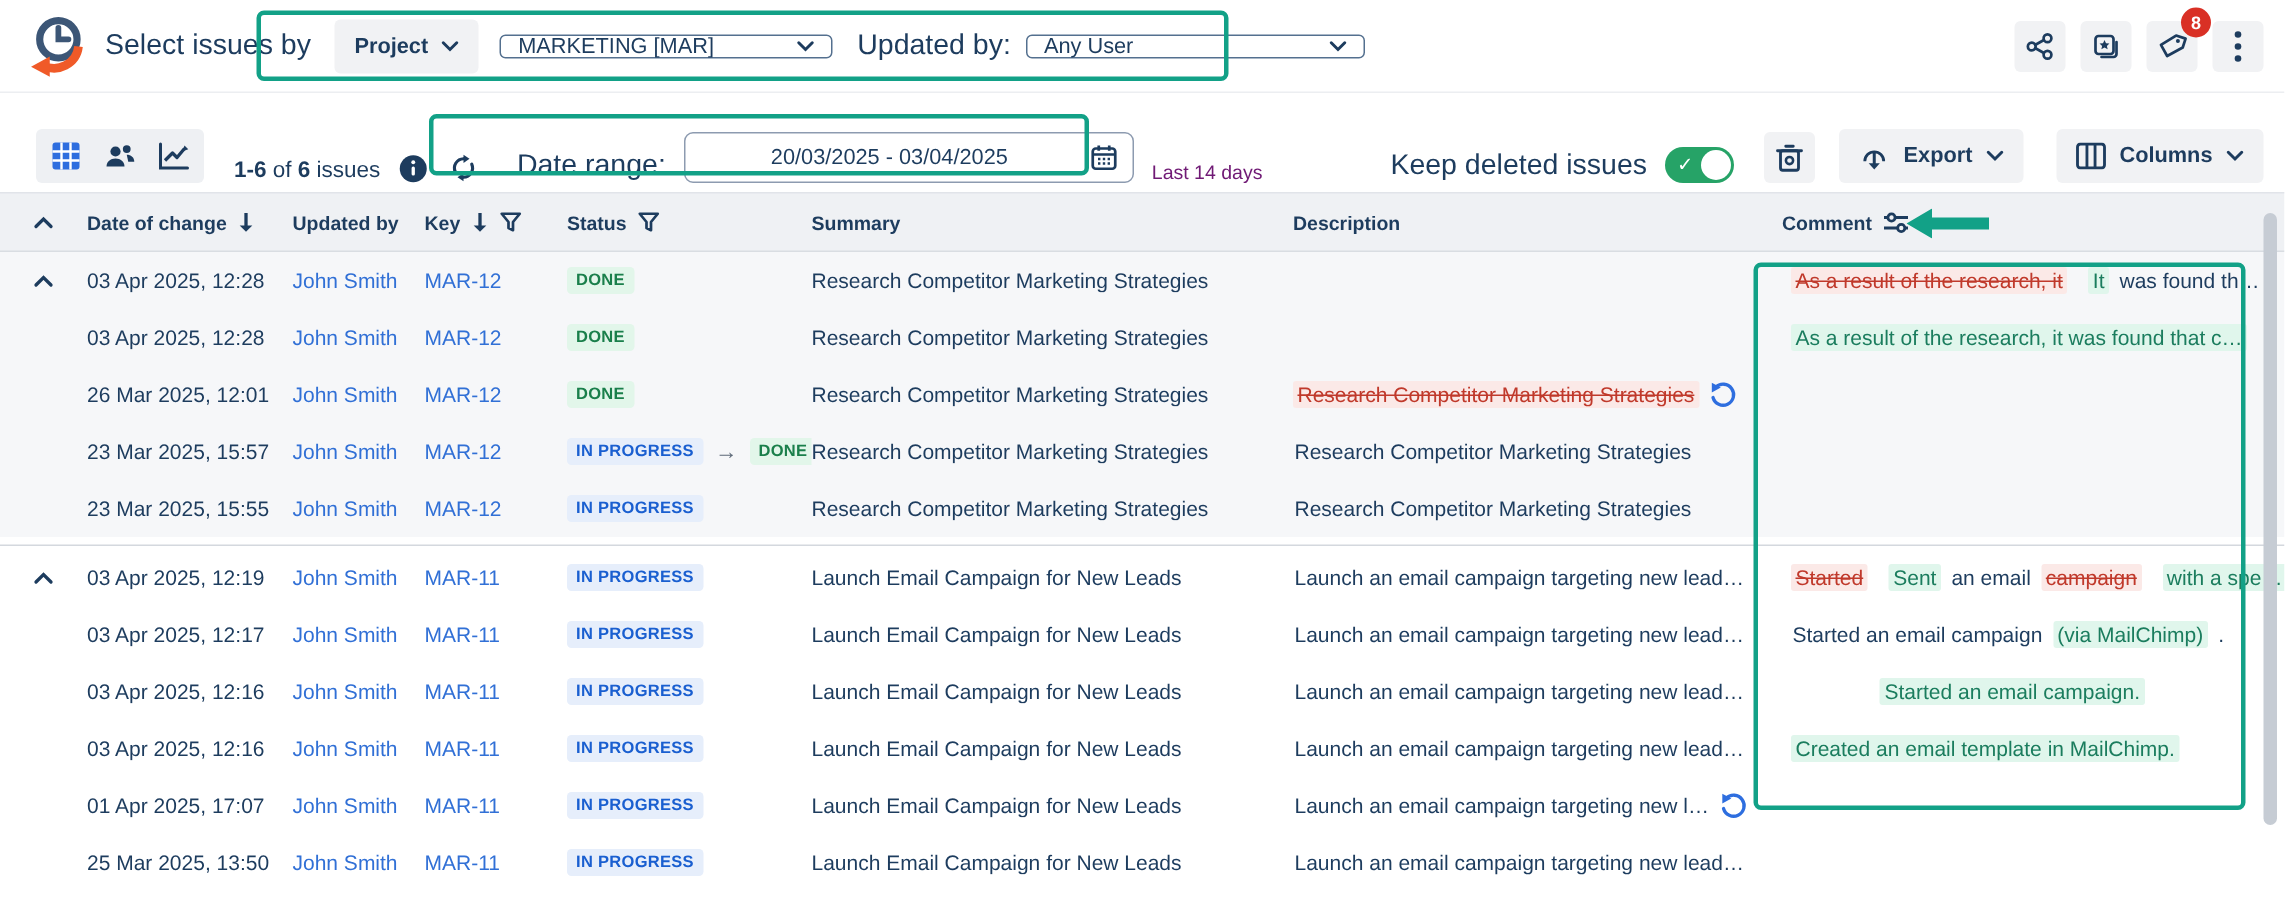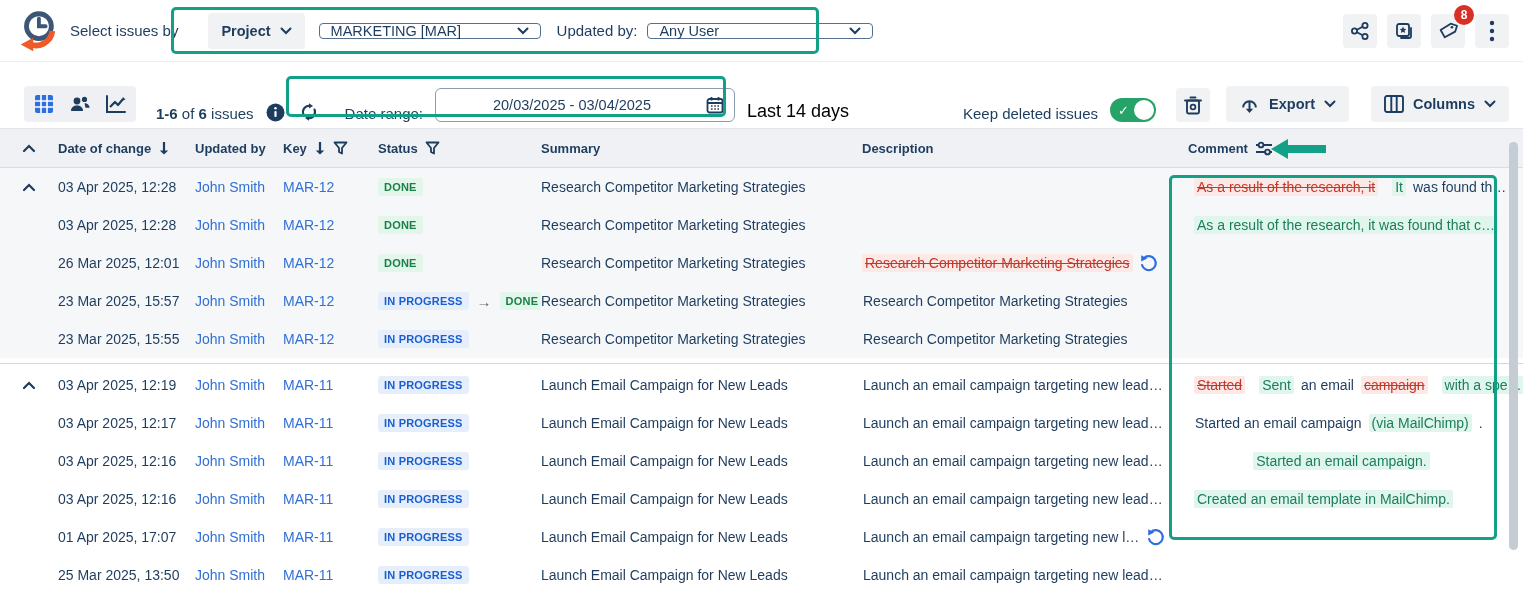--- a/index.html
+++ b/index.html
@@ -9,42 +9,42 @@
     --btn-b:#f1f2f4; --badge-r:#d93025; --toggle-g:#26a367;
   }
   *{box-sizing:border-box}
   body{width:1523px;height:605px;margin:0;overflow:hidden;position:relative;
        background:#fff;color:var(--navy);
        font-family:"Liberation Sans","DejaVu Sans",sans-serif;font-size:14px;}
   svg{display:block}
   
   .topbar{height:62px;display:flex;align-items:center;padding:0 14px;gap:10px;border-bottom:1px solid #eceef1;}
   .topbar .spacer{flex:1}
-  .lbl{font-size:15px;color:var(--navy)}
+  .lbl{font-size:19px;color:var(--navy)}
   .btn{background:var(--btn-b);border:none;border-radius:4px;display:inline-flex;align-items:center;
        gap:9px;height:36px;padding:0 13px;font-weight:700;color:var(--navy);font-size:14.5px;cursor:pointer;
        font-family:inherit}
   .iconbtn{width:34px;height:34px;padding:0;justify-content:center;position:relative}
   .select{height:16px;border:1.6px solid #54708f;border-radius:4px;background:#fff;display:inline-flex;
           align-items:center;justify-content:space-between;padding:0 11px;font-size:14.5px;color:var(--navy);cursor:pointer}
   .sel-proj{width:222px;margin-left:4px}
   .sel-user{width:226px}
   .badge-count{position:absolute;top:-9px;right:-9px;min-width:20px;height:20px;border-radius:10px;
           background:var(--badge-r);color:#fff;font-size:12px;font-weight:700;display:flex;align-items:center;
           justify-content:center;padding:0 5px;z-index:6}
   
   .toolbar2{height:60px;display:flex;align-items:flex-end;padding:0 14px 0 24px;gap:12px;}
   .viewswitch{background:#eef0f3;border-radius:4px;display:inline-flex;padding:3px;gap:2px}
   .vbtn{width:34px;height:30px;display:flex;align-items:center;justify-content:center;border-radius:3px;
         background:transparent;border:none;cursor:pointer}
   .count{font-size:15px;margin-left:8px}
   .count b{font-weight:700}
   .input{height:34px;border:1.5px solid #8d9bb0;border-radius:6px;background:#fff;display:inline-flex;
          align-items:center;gap:8px;padding:0 10px;font-size:14.5px;color:var(--navy)}
-  .hint{color:#000000;font-size:18px}
+  .hint{color:#701a75;font-size:13px}
   .toggle{width:46px;height:24px;border-radius:12px;background:var(--toggle-g);position:relative;cursor:pointer;
           display:inline-flex;align-items:center}
   .toggle .knob{position:absolute;right:2px;top:2px;width:20px;height:20px;border-radius:50%;background:#fff}
   .toggle .chk{color:#fff;font-size:13px;font-weight:700;margin-left:8px}
   
   .grid{display:grid;grid-template-columns:58px 137px 88px 95px 163px 321px 318px auto;align-items:center}
   .thead{height:40px;background:#eff1f4;border-top:1px solid #e1e4e9;border-bottom:1px solid #d9dde2;
          font-size:13px;font-weight:700;margin-top:6px}
   .th{display:flex;align-items:flex-start;gap:7px}
   .c-center{justify-content:center}
@@ -76,21 +76,21 @@
 <div class="topbar">
   <span>
     <svg width="46" height="46" viewBox="0 0 48 48">
       <circle cx="26" cy="19" r="13" fill="none" stroke="#3c5676" stroke-width="5"></circle>
       <path d="M26 11 L26 19 L33 19" fill="none" stroke="#3c5676" stroke-width="4" stroke-linecap="round"></path>
       <path d="M40 24 A 17 17 0 0 1 15 37" fill="none" stroke="#f05a28" stroke-width="6"></path>
       <polygon points="20,31 20,45 7,38" fill="#f05a28"></polygon>
     </svg>
   </span>
   <span class="lbl">Select issues by</span>
-  <button class="btn" style="margin-left:20px">
+  <button class="btn" style="margin-left:6px">
     <span>Project</span>
     <svg width="12" height="8" viewBox="0 0 12 8">
         <path d="M1.5 1.5 L6 6 L10.5 1.5" fill="none" stroke="#1d3c5e" stroke-width="2" stroke-linecap="round"></path>
       </svg>
   </button>
   <div class="select sel-proj">
     <span>MARKETING [MAR]</span>
     <svg width="12" height="8" viewBox="0 0 12 8">
         <path d="M1.5 1.5 L6 6 L10.5 1.5" fill="none" stroke="#1d3c5e" stroke-width="2" stroke-linecap="round"></path>
       </svg>

